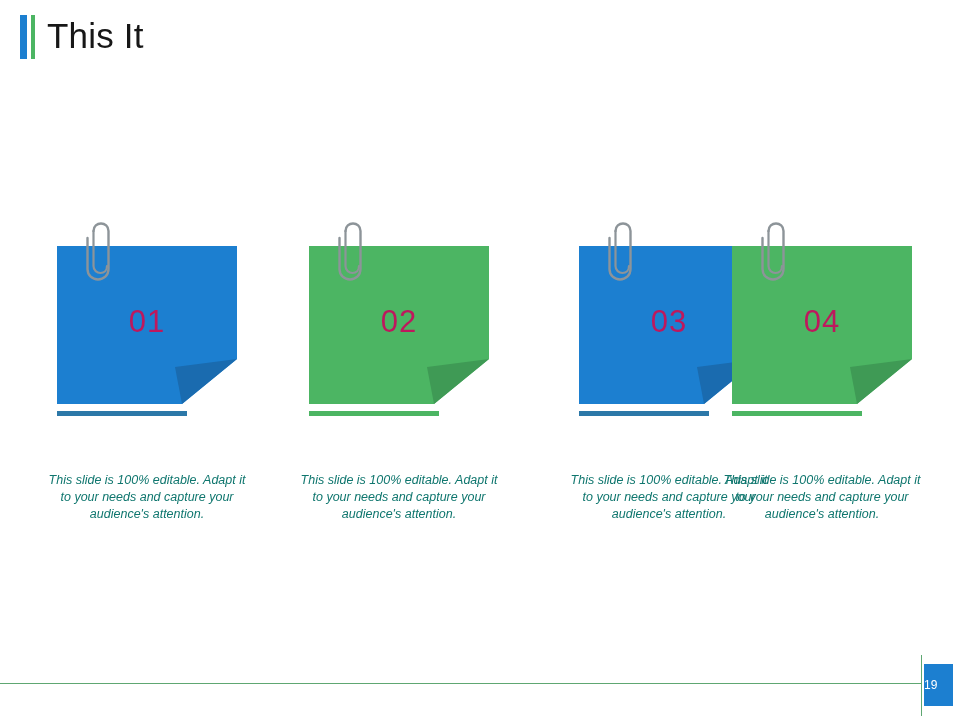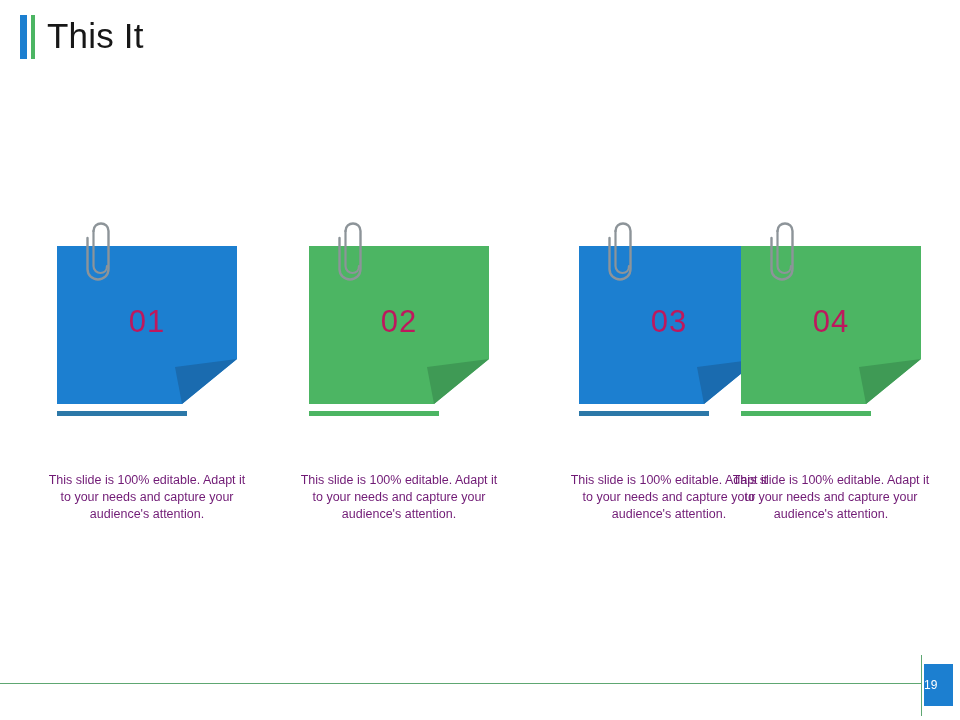--- a/index.html
+++ b/index.html
@@ -69,21 +69,21 @@
   }
   .note-col {
     position: absolute;
     top: 0;
     width: 190px;
     height: 340px;
   }
   .note-col.c0 { left: 52px; }
   .note-col.c1 { left: 277px; margin-left: 27px; }
   .note-col.c2 { left: 530px; margin-left: 44px; }
-  .note-col.c3 { left: 727px; margin-left: 9px; }
+  .note-col.c3 { left: 727px; }
 
   
   .paperclip {
     position: absolute;
     left: 30px;
     top: -3px;
     width: 34px;
     height: 64px;
     z-index: 4;
   }
@@ -124,21 +124,22 @@
   }
 
   .note-caption {
     position: absolute;
     left: -8px;
     top: 247px;
     width: 206px;
     text-align: center;
     font-size: 12.5px;
     line-height: 17px;
-    color: #701a75;
+    font-style: italic;
+    color: #0f766e;
   }
 
   
   #footer-hline {
     position: absolute;
     left: 0;
     top: 683px;
     width: 922px;
     height: 1px;
     background: #5EA772;

